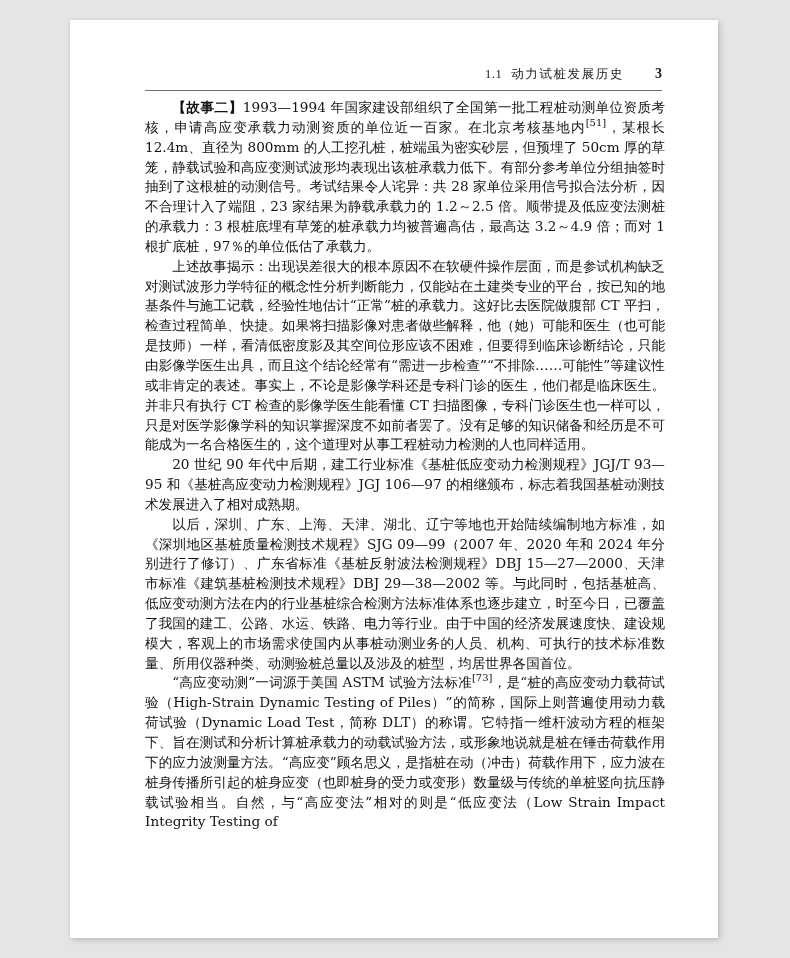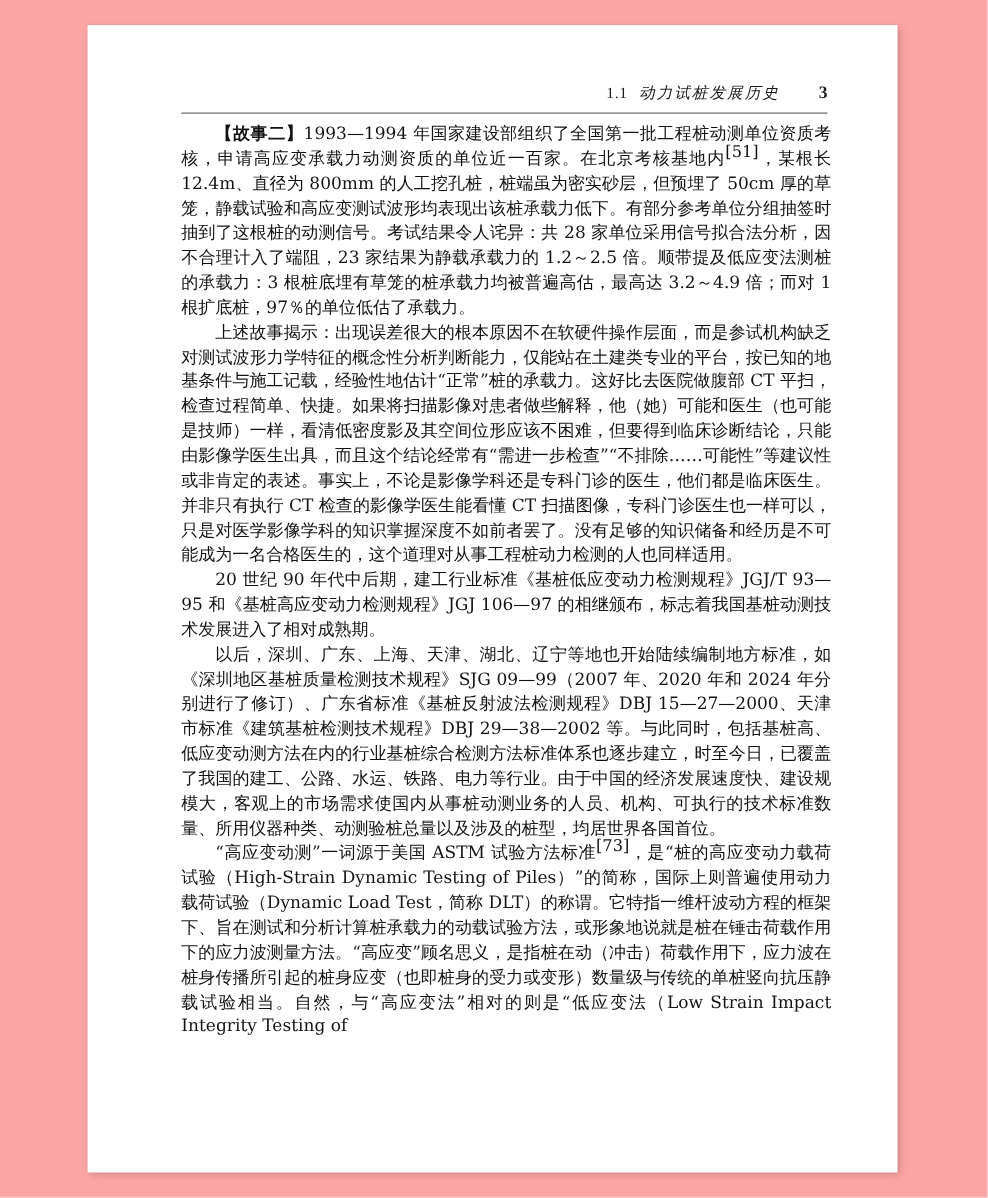--- a/index.html
+++ b/index.html
@@ -12,21 +12,21 @@
     background: #ffffff;
     font-family: "Liberation Serif", "DejaVu Serif", serif;
     overflow: hidden;
   }
 
   
   .canvas {
     position: relative;
     width: 790px;
     height: 958px;
-    background: #fca5a5;
+    background: #e5e5e5;
   }
 
   
   .page-sheet {
     position: absolute;
     left: 70px;
     top: 20px;
     width: 648px;
     height: 918px;
     background: #ffffff;
@@ -53,21 +53,20 @@
   .rh-section {
     font-family: "Liberation Serif", "DejaVu Serif", serif;
     letter-spacing: 0.5px;
     margin-right: 9px;
   }
   .rh-title {
     font-family: "DejaVu Serif", "Liberation Serif", serif;
     letter-spacing: 1.6px;
     margin-right: 26px;
     font-size: 12.5px;
-    font-style: italic;
   }
   .rh-pageno {
     font-weight: bold;
     font-size: 14px;
     letter-spacing: 0;
     min-width: 12px;
     text-align: right;
   }
 
   .head-rule {
@@ -104,21 +103,21 @@
   }
   p.para:last-child {
     text-align: justify;
   }
   b.story {
     font-weight: bold;
     letter-spacing: 0.2px;
     margin-top: 40px;
   }
   sup.ref {
-    font-size: 13px;
+    font-size: 10px;
     vertical-align: super;
     line-height: 0;
     letter-spacing: 0;
   }
 </style>
 </head>
 <body>
 
 <div class="canvas">
 

